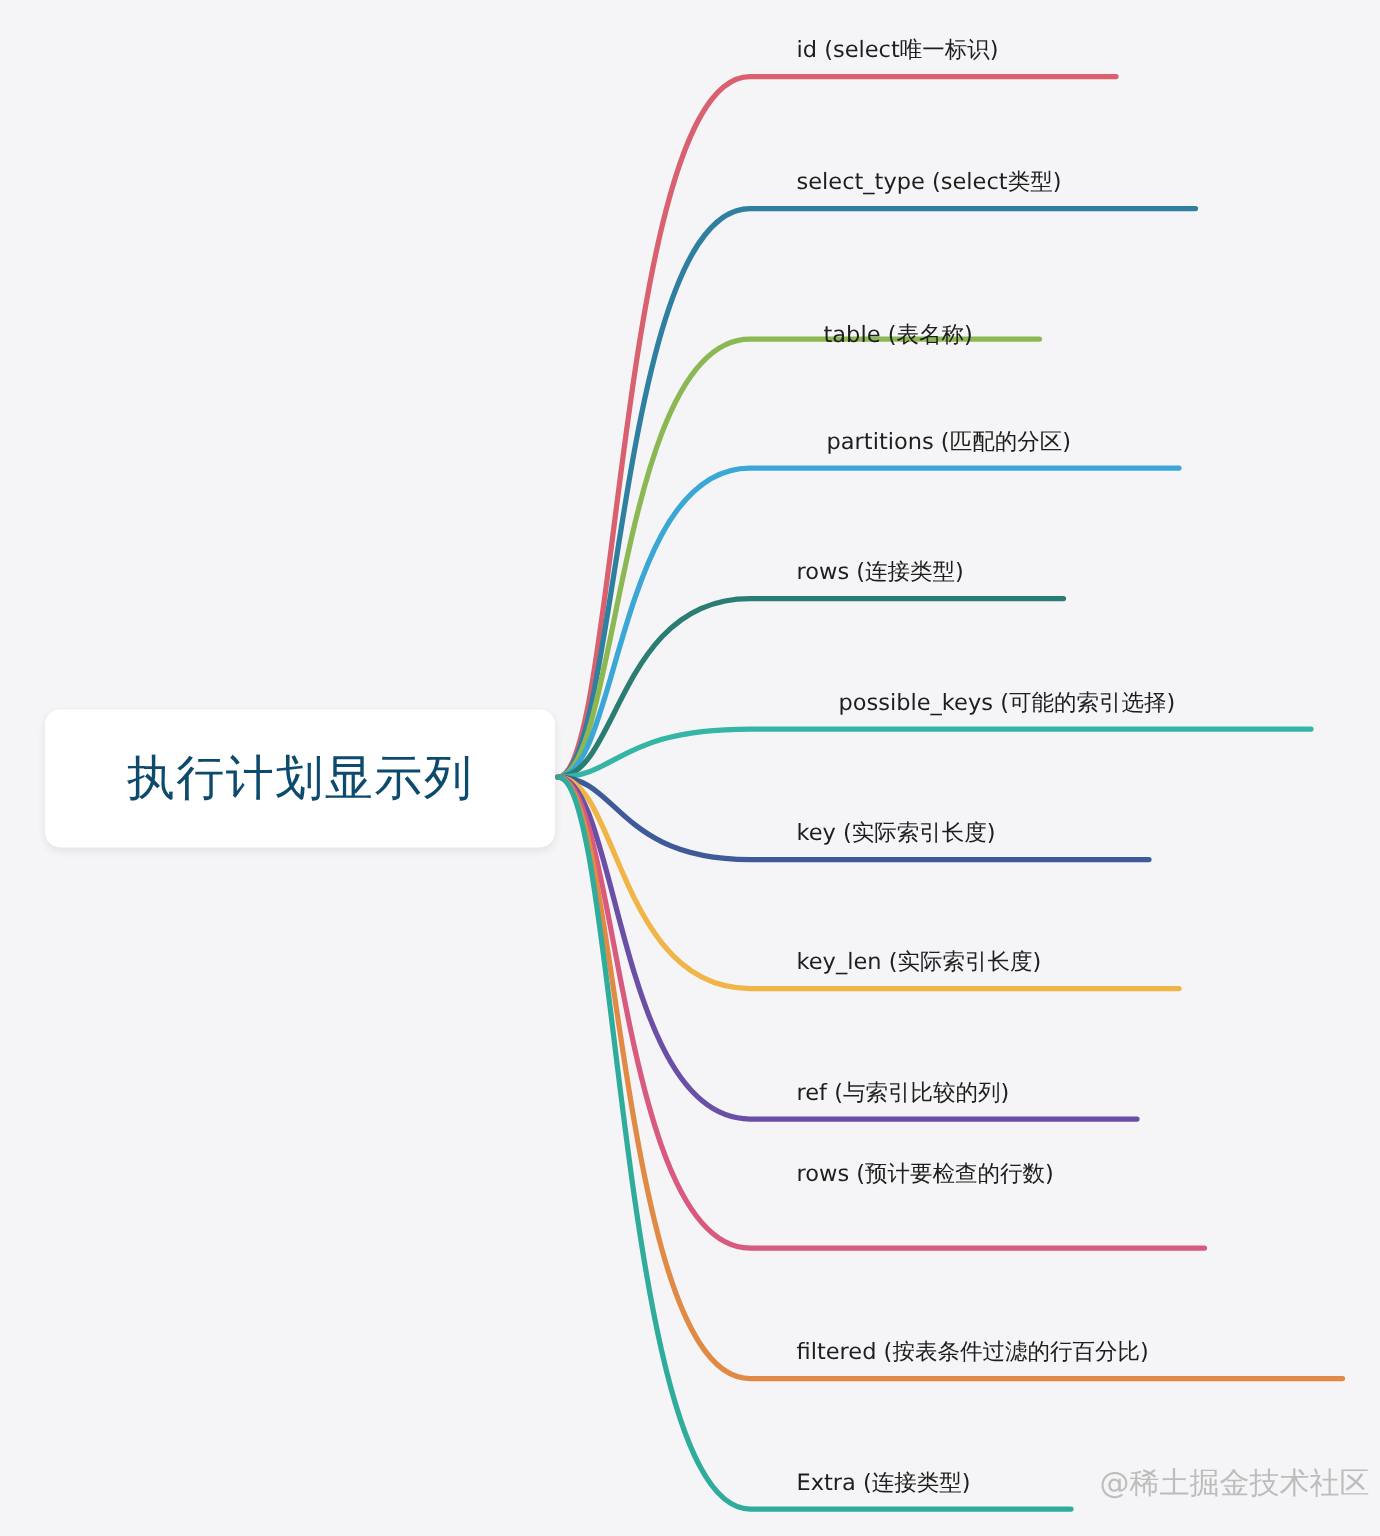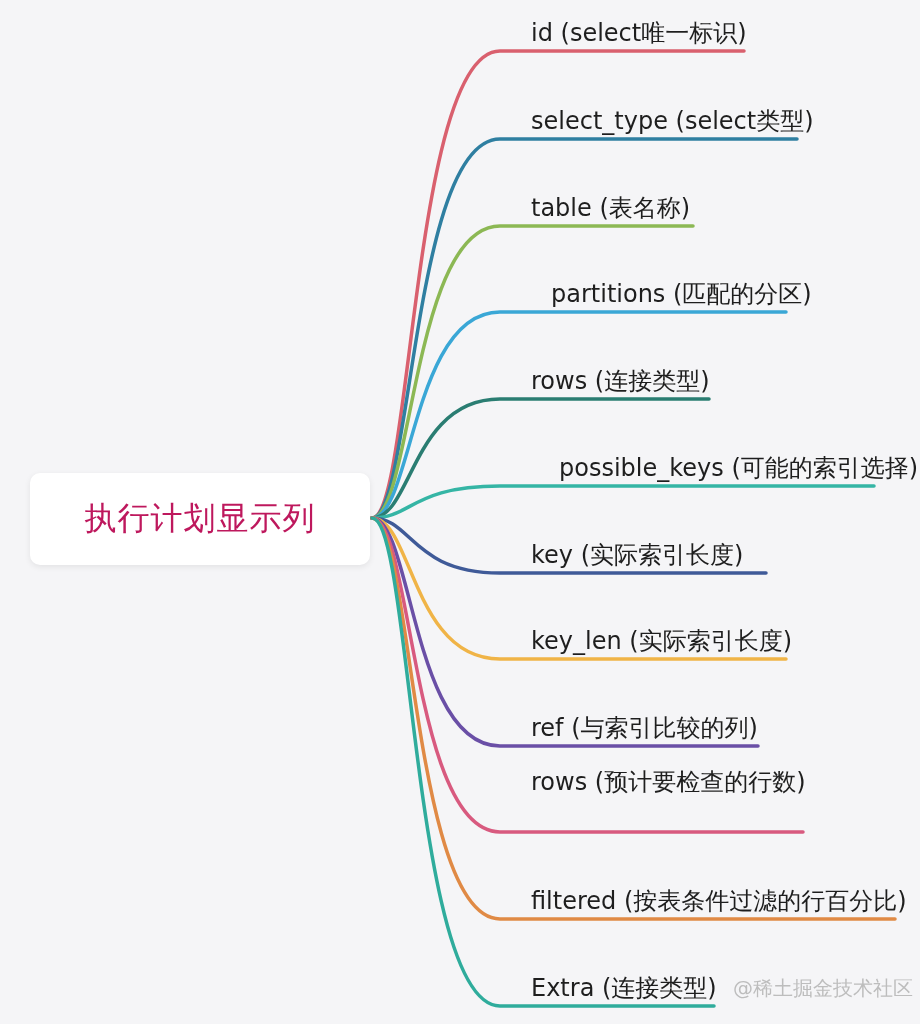--- a/index.html
+++ b/index.html
@@ -7,24 +7,24 @@
     width: 920px; height: 1024px; position: relative; overflow: hidden;
     background: #f5f5f7;
     font-family: "DejaVu Sans", "Liberation Sans", sans-serif;
   }
   #edges { position: absolute; left: 0; top: 0; width: 920px; height: 1024px; }
   .root {
     position: absolute; left: 30px; top: 473px; width: 340px; height: 92px;
     background: #ffffff; border-radius: 10px;
     box-shadow: 0 2px 6px rgba(0,0,0,0.08);
     display: flex; align-items: center; justify-content: center;
-    font-size: 32px; color: #be185d; letter-spacing: 1px;
+    font-size: 32px; color: #0c4a6e; letter-spacing: 1px;
   }
   .leaf {
-    position: absolute; left: 531px; font-size: 24px; color: #1e1e1e;
+    position: absolute; left: 531px; font-size: 15px; color: #1e1e1e;
     white-space: nowrap; line-height: 26px;
   }
   .watermark {
     position: absolute; left: 733px; top: 975px; font-size: 20px; color: #bdbdbd;
     white-space: nowrap;
   }
 </style>
 </head>
 <body>
 
@@ -43,21 +43,21 @@
     <path d="M 372 518 C 412 518, 412 1006, 500 1006 L 714 1006" fill="none" stroke="#2fac9c" stroke-width="3.5" stroke-linecap="round"></path>
   </svg>
 
 <div class="root">
   <span>执行计划显示列</span>
 </div>
 
 <div id="leaves">
   <div class="leaf" style="top: 20px;"><span>id (select唯一标识)</span></div>
   <div class="leaf" style="top: 108px;"><span>select_type (select类型)</span></div>
-  <div class="leaf" style="top: 195px;"><span>table (表名称)</span></div>
+  <div class="leaf" style="top: 210px; margin-left: 18px;"><span>table (表名称)</span></div>
   <div class="leaf" style="top: 281px; margin-left: 20px;"><span>partitions (匹配的分区)</span></div>
   <div class="leaf" style="top: 368px;"><span>rows (连接类型)</span></div>
   <div class="leaf" style="top: 455px; margin-left: 28px;"><span>possible_keys (可能的索引选择)</span></div>
   <div class="leaf" style="top: 542px;"><span>key (实际索引长度)</span></div>
   <div class="leaf" style="top: 628px;"><span>key_len (实际索引长度)</span></div>
   <div class="leaf" style="top: 715px;"><span>ref (与索引比较的列)</span></div>
   <div class="leaf" style="top: 769px;"><span>rows (预计要检查的行数)</span></div>
   <div class="leaf" style="top: 888px;"><span>filtered (按表条件过滤的行百分比)</span></div>
   <div class="leaf" style="top: 975px;"><span>Extra (连接类型)</span></div>
 </div>

